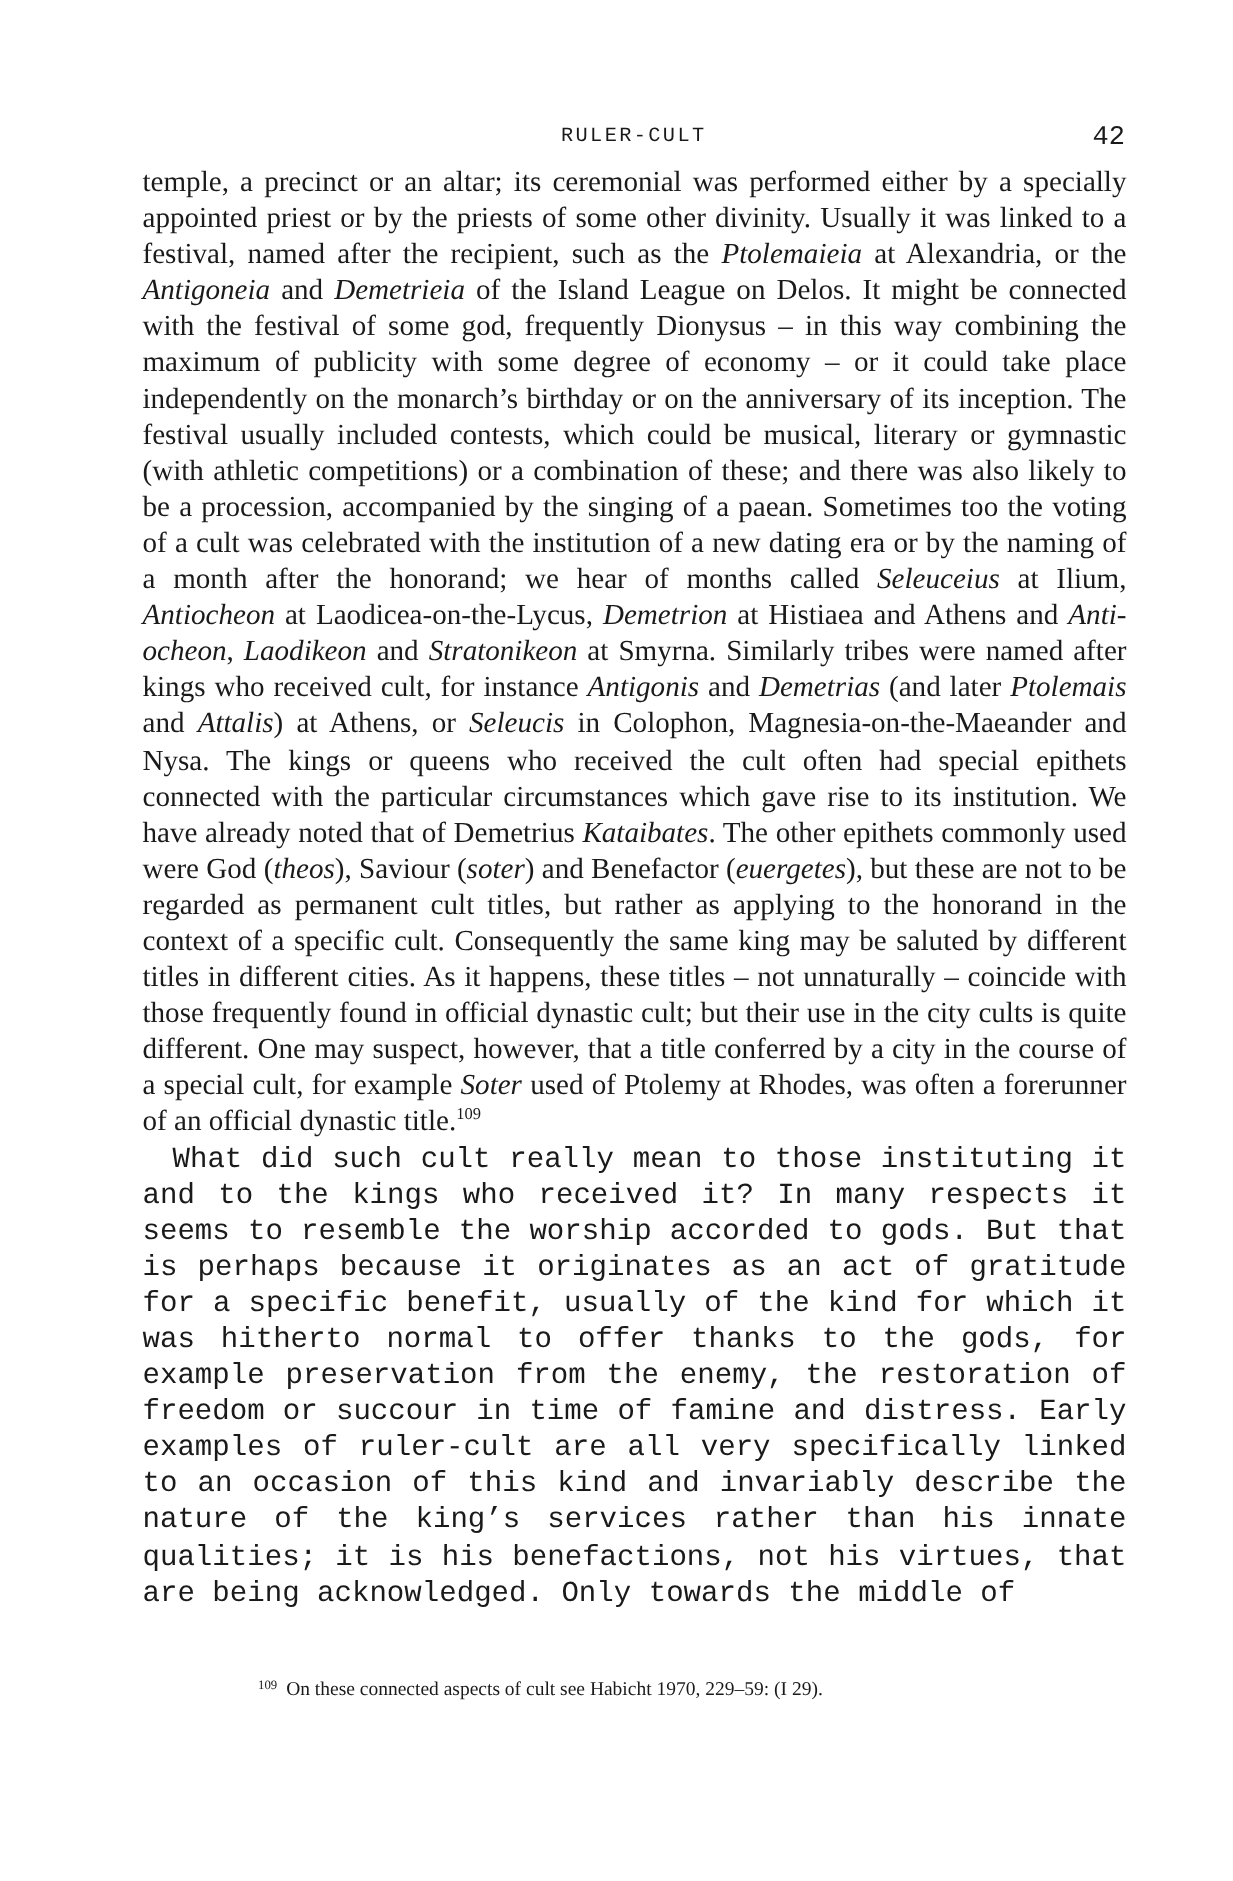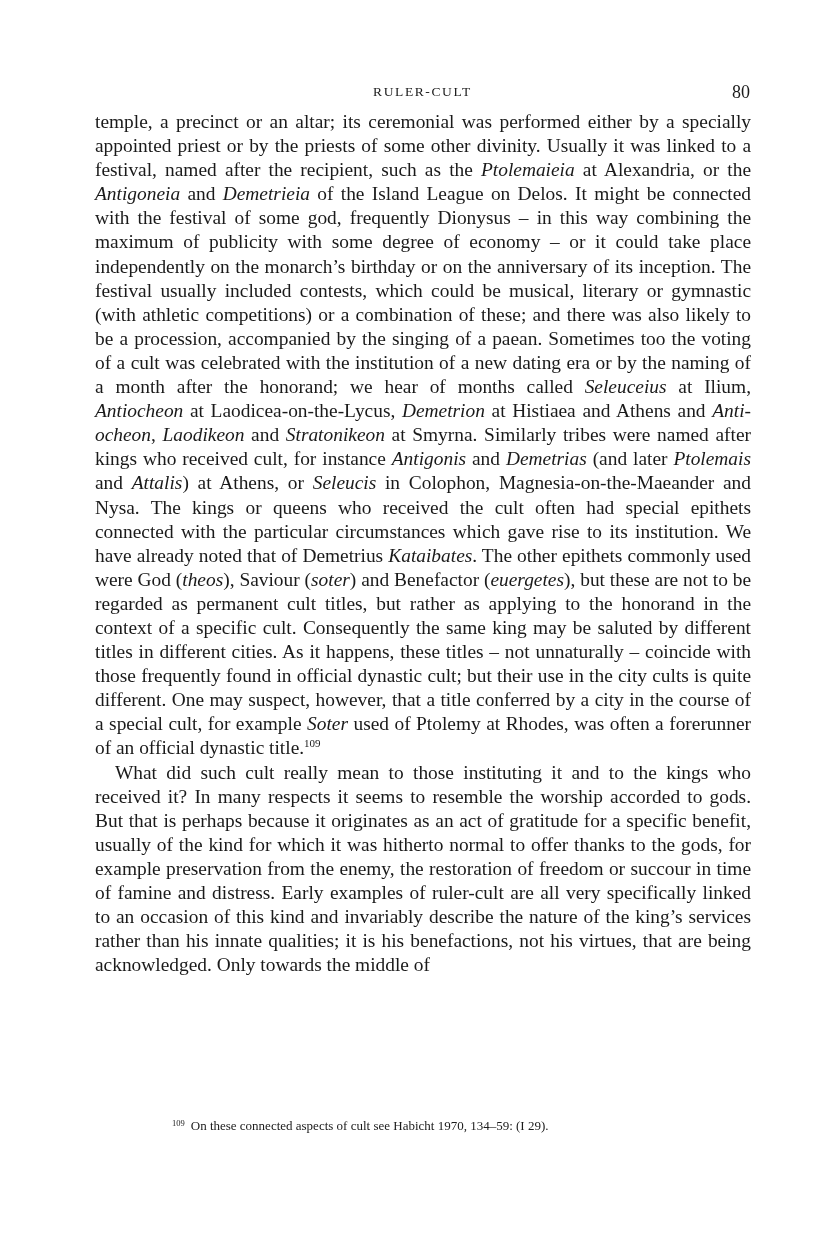--- a/index.html
+++ b/index.html
@@ -14,20 +14,21 @@
       overflow: hidden;
       color: #1a1a1a;
       font-family: "Liberation Serif", "DejaVu Serif", serif;
     }
     .running-head {
       position: absolute;
       top: 82px;
       left: 95px;
       width: 655px;
       height: 20px;
+      font-family: Liberation Mono, monospace;
     }
     .running-title {
       position: absolute;
       left: 0;
       width: 100%;
       text-align: center;
       font-size: 13.5px;
       letter-spacing: 1.6px;
       top: 2px;
     }
@@ -45,20 +46,21 @@
       font-size: 19.4px;
       line-height: 24.1px;
       text-align: justify;
       hyphens: manual;
     }
     .body-text p {
       margin: 0;
     }
     .body-text p.indent {
       text-indent: 20px;
+      font-family: Liberation Mono, monospace;
     }
     .body-text em {
     }
     sup.fnref {
       font-size: 11px;
       line-height: 0;
       vertical-align: 7px;
     }
     .footnote {
       position: absolute;
@@ -73,23 +75,23 @@
       vertical-align: 4px;
       line-height: 0;
       margin-right: 6px;
     }
   </style>
 </head>
 <body>
 
 <div class="running-head">
   <span class="running-title">RULER-CULT</span>
-  <span class="page-number">80</span>
+  <span class="page-number">42</span>
 </div>
 
 <div class="body-text">
   <p>temple, a precinct or an altar; its ceremonial was performed either by a specially appointed priest or by the priests of some other divinity. Usually it was linked to a festival, named after the recipient, such as the <em>Ptolemaieia</em> at Alexandria, or the <em>Antigoneia</em> and <em>Demetrieia</em> of the Island League on Delos. It might be connected with the festival of some god, frequently Dionysus – in this way combining the maximum of publicity with some degree of economy – or it could take place independently on the monarch’s birthday or on the anniversary of its inception. The festival usually included contests, which could be musical, literary or gymnastic (with athletic competitions) or a combination of these; and there was also likely to be a procession, accompanied by the singing of a paean. Sometimes too the voting of a cult was celebrated with the institution of a new dating era or by the naming of a month after the honorand; we hear of months called <em>Seleuceius</em> at Ilium, <em>Antiocheon</em> at Laodicea-on-the-Lycus, <em>Demetrion</em> at Histiaea and Athens and <em>Anti­ocheon</em>, <em>Laodikeon</em> and <em>Stratonikeon</em> at Smyrna. Similarly tribes were named after kings who received cult, for instance <em>Antigonis</em> and <em>Demetrias</em> (and later <em>Ptolemais</em> and <em>Attalis</em>) at Athens, or <em>Seleucis</em> in Colophon, Magnesia-on-the-Maeander and Nysa. The kings or queens who received the cult often had special epithets connected with the particular circumstances which gave rise to its institution. We have already noted that of Demetrius <em>Kataibates</em>. The other epithets commonly used were God (<em>theos</em>), Saviour (<em>soter</em>) and Benefactor (<em>euergetes</em>), but these are not to be regarded as permanent cult titles, but rather as applying to the honorand in the context of a specific cult. Consequently the same king may be saluted by different titles in different cities. As it happens, these titles – not unnaturally – coincide with those frequently found in official dynastic cult; but their use in the city cults is quite different. One may suspect, however, that a title conferred by a city in the course of a special cult, for example <em>Soter</em> used of Ptolemy at Rhodes, was often a forerunner of an official dynastic title.<sup class="fnref">109</sup></p>
   <p class="indent">What did such cult really mean to those instituting it and to the kings who received it? In many respects it seems to resemble the worship accorded to gods. But that is perhaps because it originates as an act of gratitude for a specific benefit, usually of the kind for which it was hitherto normal to offer thanks to the gods, for example preservation from the enemy, the restoration of freedom or succour in time of famine and distress. Early examples of ruler-cult are all very specifically linked to an occasion of this kind and invariably describe the nature of the king’s services rather than his innate qualities; it is his benefactions, not his virtues, that are being acknowledged. Only towards the middle of</p>
 </div>
 
 <div class="footnote">
-  <sup>109</sup><span>On these connected aspects of cult see Habicht 1970, 134–59: (I 29).</span>
+  <sup>109</sup><span>On these connected aspects of cult see Habicht 1970, 229–59: (I 29).</span>
 </div>
 
 </body></html>

